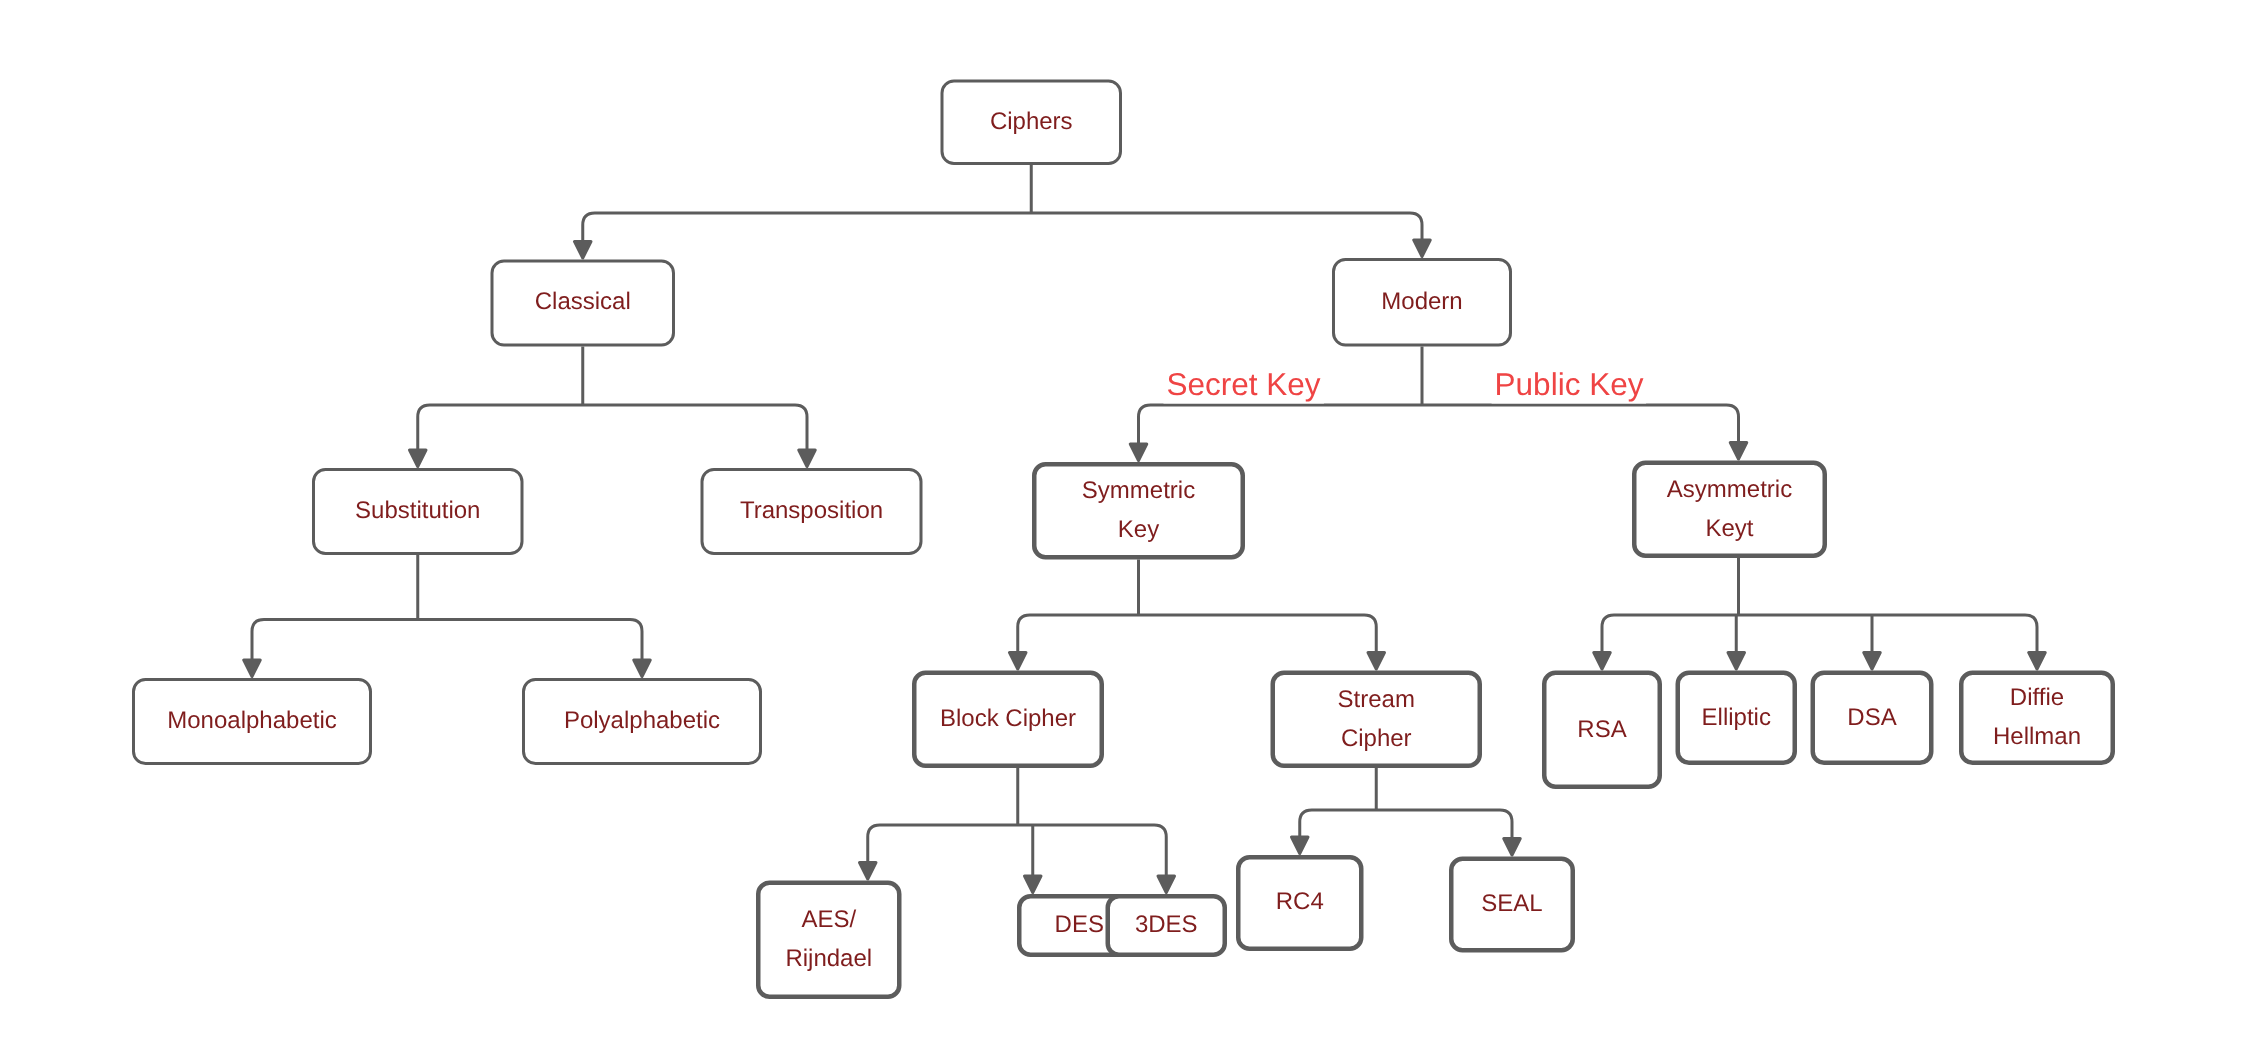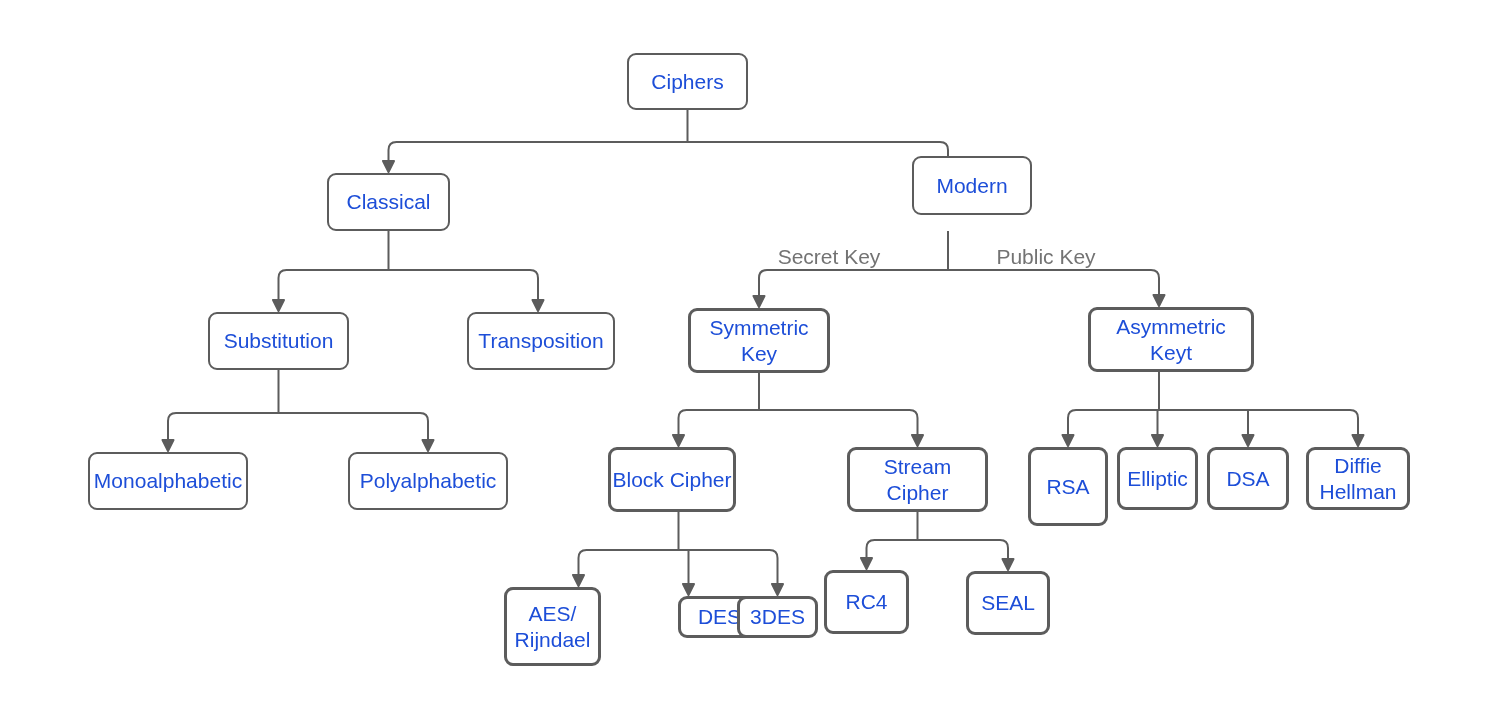--- a/index.html
+++ b/index.html
@@ -28,29 +28,29 @@
     box-sizing: border-box;
     background: #ffffff;
     border-style: solid;
     border-color: #5c5c5c;
     border-radius: 9px;
     display: flex;
     align-items: center;
     justify-content: center;
     text-align: center;
     white-space: pre-line;
-    font-size: 21px;
+    font-size: 16px;
     line-height: 26px;
-    color: #1d4ed8;
+    color: #7f1d1d;
   }
   .edge-label {
     position: absolute;
     transform: translate(-50%, -50%);
     font-size: 21px;
-    color: #737373;
+    color: #ef4444;
     background: #ffffff;
     padding: 0 2px;
     white-space: nowrap;
   }
 </style>
 </head>
 <body>
 
 <div class="canvas">
   <svg id="connectors" width="1496" height="704" viewBox="0 0 1496 704">
@@ -94,26 +94,26 @@
       </g>
       <g fill="none" stroke="#5c5c5c" stroke-width="2" stroke-linejoin="round">
         <path d="M 917.5 512 L 917.5 540 M 866.5 558 L 866.5 548 Q 866.5 540 874.5 540 L 1000 540 Q 1008 540 1008 548 L 1008 559 "></path>
         <polygon points="861,558 872,558 866.5,569" fill="#5c5c5c" stroke="#5c5c5c"></polygon>
         <polygon points="1002.5,559 1013.5,559 1008,570" fill="#5c5c5c" stroke="#5c5c5c"></polygon>
       </g>
     </svg>
   <div id="nodes-layer">
       <div class="node" style="left: 627px; top: 53px; width: 121px; height: 57px; border-width: 2px;">Ciphers</div>
       <div class="node" style="left: 327px; top: 173px; width: 123px; height: 58px; border-width: 2px;">Classical</div>
-      <div class="node" style="left: 888px; top: 156px; width: 120px; height: 59px; border-width: 2px; margin-left: 24px;">Modern</div>
+      <div class="node" style="left: 888px; top: 172px; width: 120px; height: 59px; border-width: 2px;">Modern</div>
       <div class="node" style="left: 208px; top: 312px; width: 141px; height: 58px; border-width: 2px;">Substitution</div>
       <div class="node" style="left: 467px; top: 312px; width: 148px; height: 58px; border-width: 2px;">Transposition</div>
       <div class="node" style="left: 688px; top: 308px; width: 142px; height: 65px; border-width: 3px;">Symmetric
 Key</div>
-      <div class="node" style="left: 1088px; top: 307px; width: 166px; height: 65px; border-width: 3px;">Asymmetric
+      <div class="node" style="left: 1088px; top: 307px; width: 130px; height: 65px; border-width: 3px;">Asymmetric
 Keyt</div>
       <div class="node" style="left: 88px; top: 452px; width: 160px; height: 58px; border-width: 2px;">Monoalphabetic</div>
       <div class="node" style="left: 348px; top: 452px; width: 160px; height: 58px; border-width: 2px;">Polyalphabetic</div>
       <div class="node" style="left: 608px; top: 447px; width: 128px; height: 65px; border-width: 3px;">Block Cipher</div>
       <div class="node" style="left: 847px; top: 447px; width: 141px; height: 65px; border-width: 3px;">Stream
 Cipher</div>
       <div class="node" style="left: 1028px; top: 447px; width: 80px; height: 79px; border-width: 3px;">RSA</div>
       <div class="node" style="left: 1117px; top: 447px; width: 81px; height: 63px; border-width: 3px;">Elliptic</div>
       <div class="node" style="left: 1207px; top: 447px; width: 82px; height: 63px; border-width: 3px;">DSA</div>
       <div class="node" style="left: 1306px; top: 447px; width: 104px; height: 63px; border-width: 3px;">Diffie

